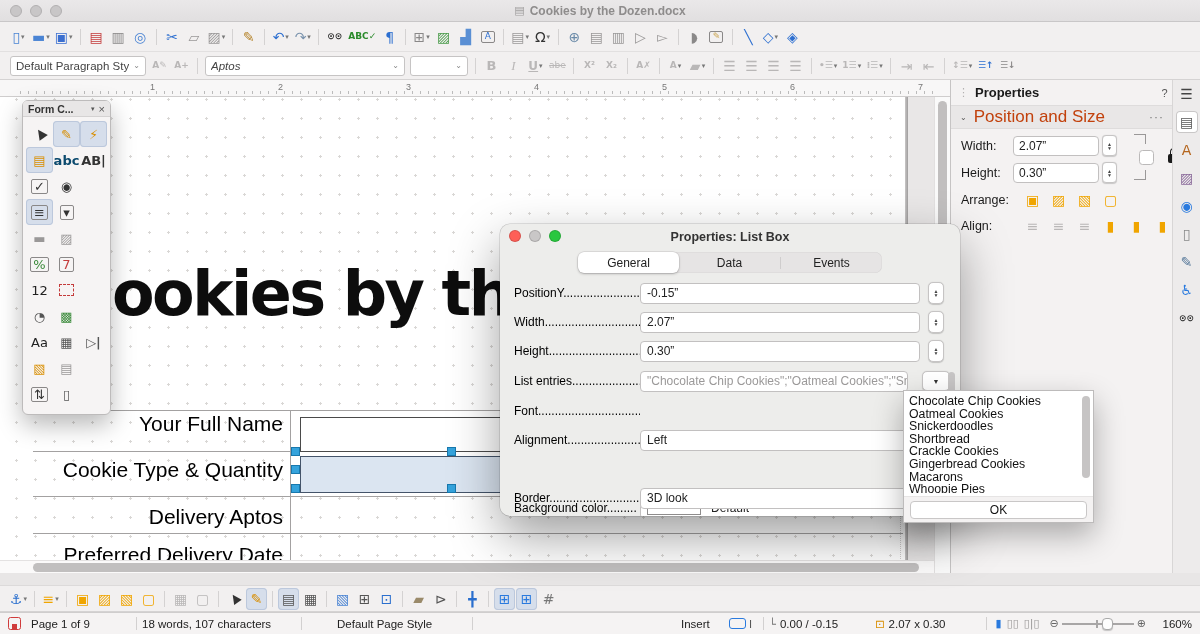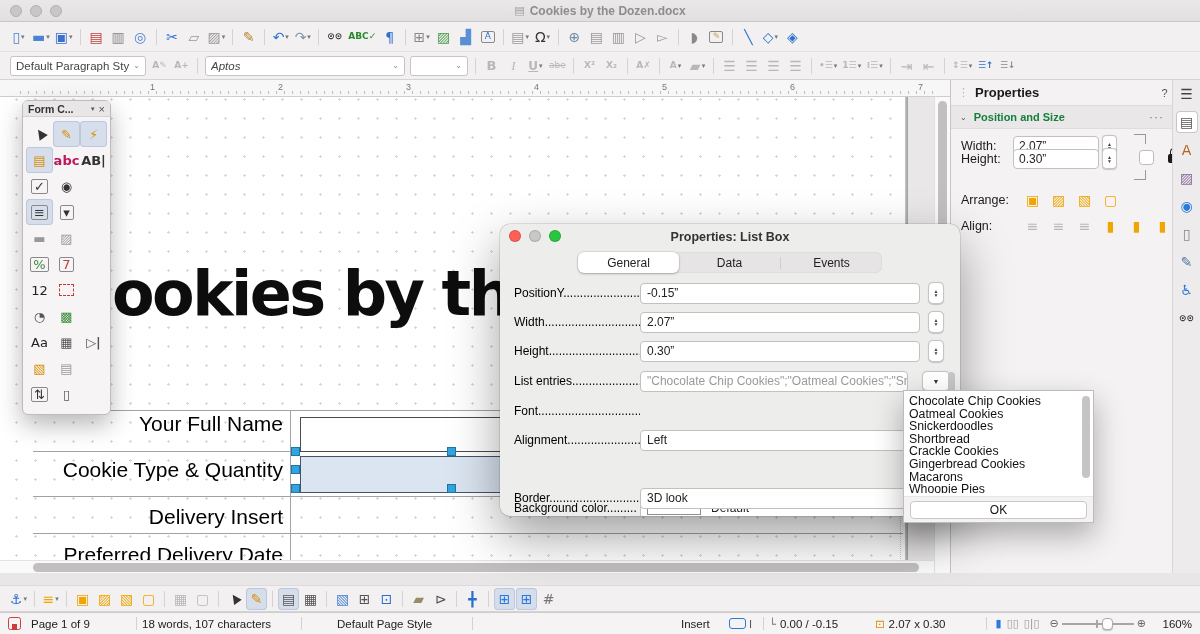--- a/index.html
+++ b/index.html
@@ -66,21 +66,21 @@
 .hthumb{position:absolute;left:33px;top:2px;width:886px;height:9px;background:#c1bfbf;border-radius:5px}
 
 
 .sidebar{position:absolute;left:950px;top:80px;width:250px;height:493px;background:#f4f2f2;border-left:1px solid #c6c4c4}
 .sb-header{height:25px;display:flex;align-items:center;padding:0 7px;gap:6px}
 .sb-grip{color:#b3b1b1;font-size:11px}
 .sb-title{font-weight:700;font-size:13px;flex:1;color:#1a1a1a}
 .sb-hbtn{color:#555;font-size:11px;width:15px;text-align:center}
 .sb-section{position:absolute;left:0;top:25px;width:222px;height:24px;background:#e9e7e7;border-top:1px solid #dedcdc;border-bottom:1px solid #dedcdc;display:flex;align-items:center;gap:7px;padding:0 9px}
 .sb-chevron{font-size:8px;color:#555}
-.sb-sectitle{font-weight:700;font-size:11px;flex:1;color:#15803d}
+.sb-sectitle{font-weight:400;font-size:17px;flex:1;color:#c2410c}
 .sb-more{color:#777;letter-spacing:1px}
 .sb-row{position:absolute;left:10px;display:flex;align-items:center}
 .sb-label{width:52px;font-size:12.5px;color:#1a1a1a}
 .sb-input{width:86px;height:20px;background:#fff;border:1px solid #c2c0c0;border-radius:4px;display:flex;align-items:center;padding:0 5px;font-size:12px}
 .stp{margin-left:3px;width:15px;height:21px;background:#fff;border:1px solid #c6c4c4;border-radius:4px;box-shadow:0 0.5px 1px rgba(0,0,0,.18);display:flex;flex-direction:column;align-items:center;justify-content:center;line-height:4px}
 .stp span{font-size:5px;color:#444}
 .br{position:absolute;width:12px;height:10px}
 .br.t{left:0;top:2px;border-top:1px solid #9a9898;border-right:1px solid #9a9898}
 .br.b{left:0;top:38px;border-bottom:1px solid #9a9898;border-right:1px solid #9a9898}
 .ck{position:absolute;left:5px;top:18px;width:15px;height:15px;background:#fff;border:1px solid #bbb9b9;border-radius:3.5px}
@@ -408,21 +408,21 @@
     <div class="hline" style="top:313px"></div>
     <div class="hline" style="top:354px"></div>
     <div class="hline" style="top:399px"></div>
     <div class="hline" style="top:436px"></div>
     <div class="hline" style="top:474px"></div>
     <div class="vline"></div>
     <div class="tbl-right"></div>
     <div style="position:absolute;inset:0">
         <div class="form-label">Your Full Name</div>
         <div class="form-label">Cookie Type &amp; Quantity</div>
-        <div class="form-label">Delivery Insert</div>
+        <div class="form-label">Delivery Aptos</div>
         <div class="form-label">Preferred Delivery Date</div>
       </div>
     <div class="textbox-ctl"></div>
     <div class="listbox-ctl"></div>
     <div class="handle" style="left:291px;top:350px"></div>
     <div class="handle" style="left:291px;top:368px"></div>
     <div class="handle" style="left:291px;top:387px"></div>
     <div class="handle" style="left:447px;top:350px"></div>
     <div class="handle" style="left:447px;top:387px"></div>
     <div class="handle" style="left:603px;top:350px"></div>
@@ -451,21 +451,21 @@
       <span class="sb-more">···</span>
     </div>
     <div class="sb-row" style="top:55px">
       <span class="sb-label">Width:</span>
       <span class="sb-input">2.07”</span>
       <span class="stp">
           <span>▲</span>
           <span>▼</span>
         </span>
     </div>
-    <div class="sb-row" style="top:68px">
+    <div class="sb-row" style="top:82px">
       <span class="sb-label">Height:</span>
       <span class="sb-input">0.30”</span>
       <span class="stp">
           <span>▲</span>
           <span>▼</span>
         </span>
     </div>
     <div style="position:absolute;left:183px;top:52px;width:60px;height:52px">
       <span class="br t"></span>
       <span class="br b"></span>
@@ -556,21 +556,21 @@
         <span class="tb-btn active">
           <span class="g" style="color: rgb(217, 142, 0);">✎</span>
         </span>
         <span class="tb-btn active">
           <span class="g" style="color: rgb(217, 142, 0);">⚡</span>
         </span>
         <span class="tb-btn active">
           <span class="g" style="color: rgb(217, 142, 0);">▤</span>
         </span>
         <span class="tb-btn">
-          <span class="g small" style="color: #be185d;">abc</span>
+          <span class="g small" style="color: #0c4a6e;">abc</span>
         </span>
         <span class="tb-btn">
           <span class="g small" style="color: rgb(51, 51, 51);">AB|</span>
         </span>
         <span class="tb-btn">
           <span class="g boxed" style="color: rgb(51, 51, 51);">✓</span>
         </span>
         <span class="tb-btn">
           <span class="g" style="color: rgb(51, 51, 51);">◉</span>
         </span>

